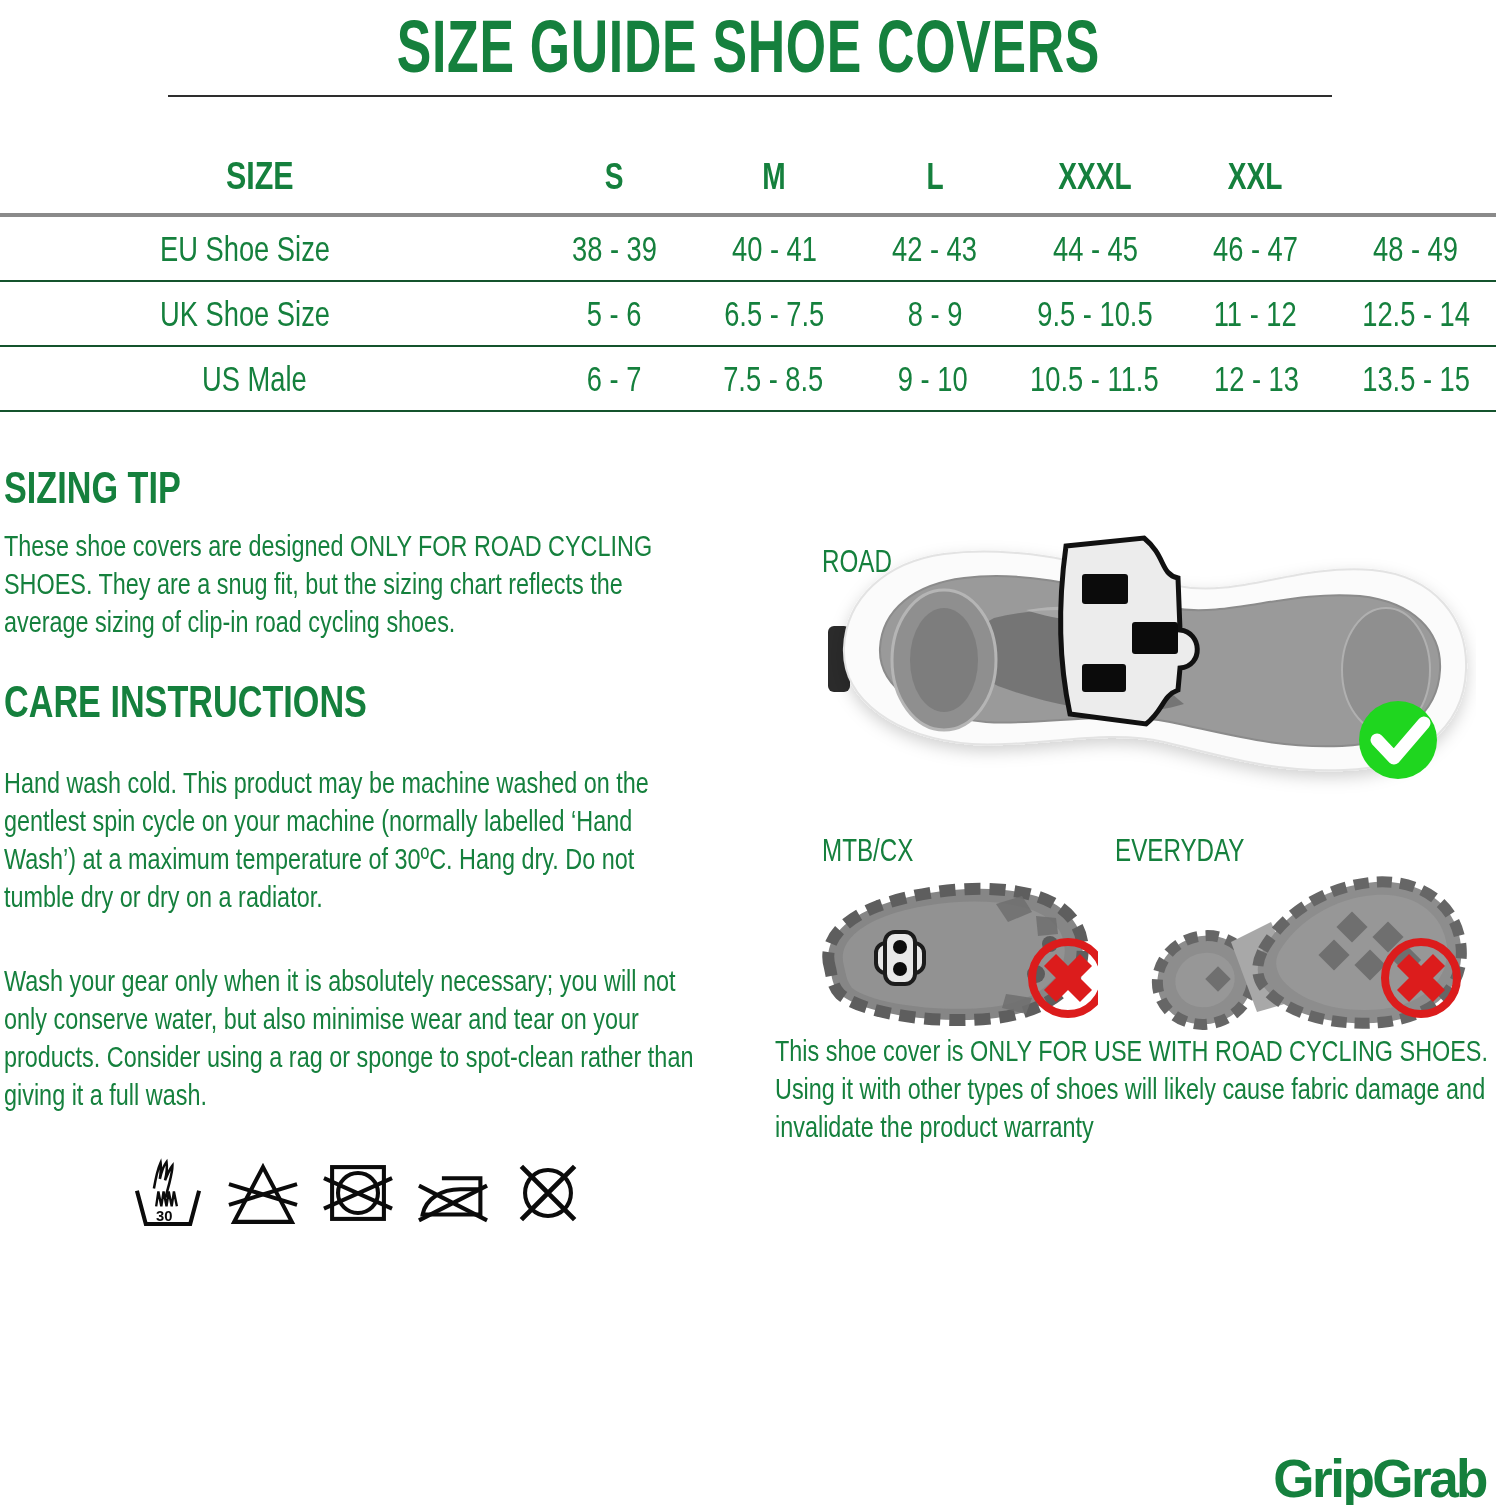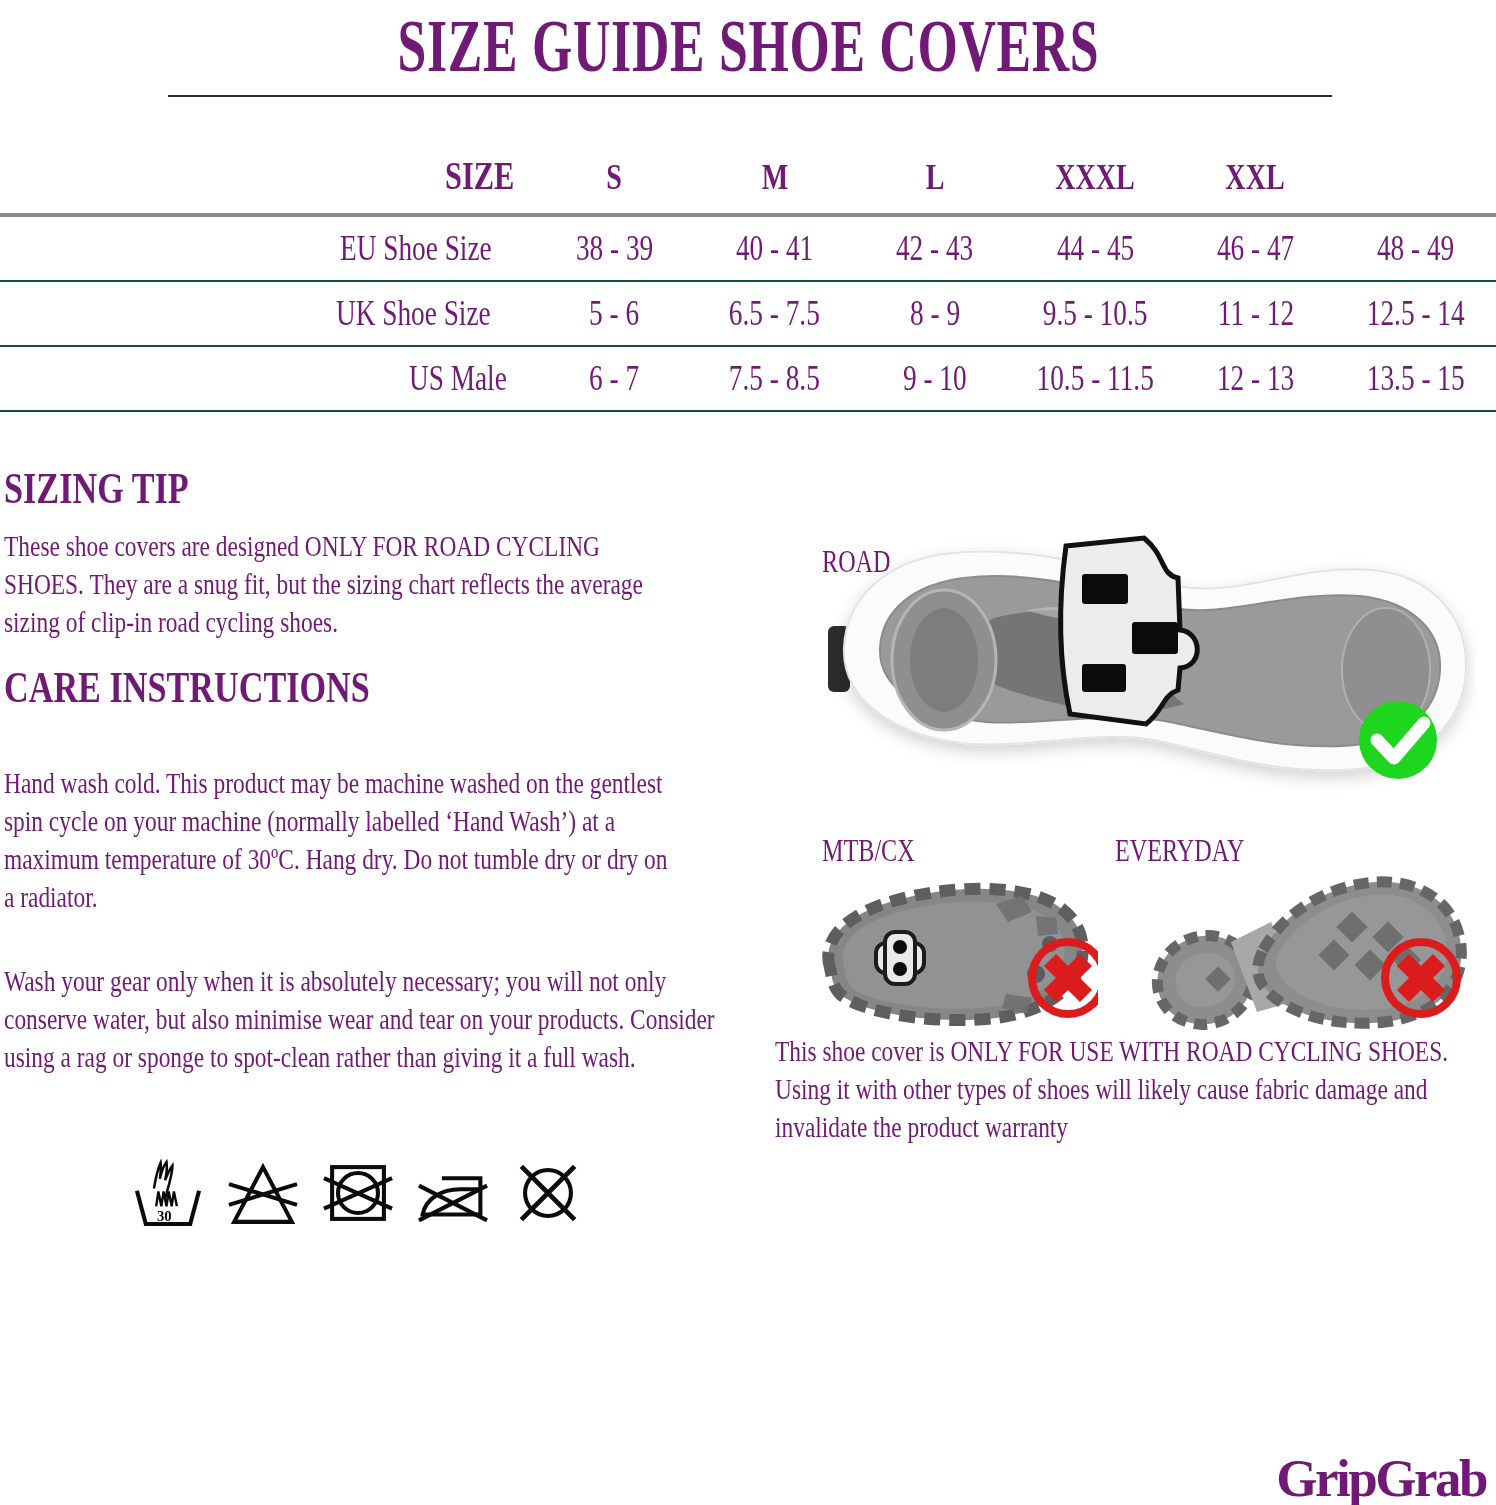--- a/index.html
+++ b/index.html
@@ -1,37 +1,37 @@
 <!DOCTYPE html>
 <html><head>
 <meta charset="utf-8">
 <style>
   html,body{margin:0;padding:0;background:#fff;}
   .page{position:relative;width:1496px;height:1505px;background:#ffffff;
-        font-family:Liberation Serif, serif;color:#701a75;overflow:hidden;}
+        font-family:Liberation Sans, sans-serif;color:#15803d;overflow:hidden;}
 
   
   .cx{display:inline-block;transform:scaleX(.78);transform-origin:left top;}
   .cxc{display:inline-block;transform:scaleX(.78);transform-origin:center top;}
 
   
   .title{position:absolute;top:4px;left:0;width:1496px;text-align:center;
          font-size:74px;font-weight:800;letter-spacing:1px;white-space:nowrap;}
   .title .cxc{transform:scaleX(.70);}
   .title-rule{position:absolute;top:95px;left:168px;width:1164px;height:2px;background:#2e2e2e;}
 
   
   .tbl{position:absolute;top:150px;left:0;width:1496px;}
   .trow{display:grid;grid-template-columns:534px repeat(6,1fr);}
   .thead{height:63px;border-bottom:4px solid #8a8a8a;align-items:end;}
   .tdata{height:63px;border-bottom:2px solid #14532d;align-items:center;}
   .trow{display:grid;align-content:center;}
   .tcell{display:flex;align-items:center;justify-content:center;height:100%;
          font-size:35px;font-weight:300;white-space:nowrap;}
-  .tlabel{justify-content:flex-end;padding-left:4px;}
+  .tlabel{justify-content:center;padding-left:4px;}
   .thead .tcell{font-weight:700;font-size:36px;align-items:flex-end;padding-bottom:12px;}
   .thead .tlabel{font-size:39px;}
 
   
   .h2{position:absolute;font-size:45px;font-weight:800;white-space:nowrap;}
   .h2 .cx{transform:scaleX(.76);}
   .para{position:absolute;font-size:30px;font-weight:300;line-height:38px;}
   .para .cx{width:128%;}
 
   
@@ -149,21 +149,21 @@
     </div>
   </div>
 
   <div class="h2" style="top:462px;left:4px;">
     <span class="cx">SIZING TIP</span>
   </div>
   <div class="para" style="top:527px;left:4px;width:668px;">
     <span class="cx">These shoe covers are designed ONLY FOR ROAD CYCLING SHOES. They are a snug fit, but the sizing chart reflects the average sizing of clip-in road cycling shoes.</span>
   </div>
 
-  <div class="h2" style="top:661px;left:4px;">
+  <div class="h2" style="top:676px;left:4px;">
     <span class="cx">CARE INSTRUCTIONS</span>
   </div>
   <div class="para" style="top:764px;left:4px;width:676px;">
     <span class="cx">Hand wash cold. This product may be machine washed on the gentlest spin cycle on your machine (normally labelled ‘Hand Wash’) at a maximum temperature of 30ºC. Hang dry. Do not tumble dry or dry on a radiator.</span>
   </div>
   <div class="para" style="top:962px;left:4px;width:712px;">
     <span class="cx">Wash your gear only when it is absolutely necessary; you will not only conserve water, but also minimise wear and tear on your products. Consider using a rag or sponge to spot-clean rather than giving it a full wash.</span>
   </div>
 
   <div class="care-icons">

